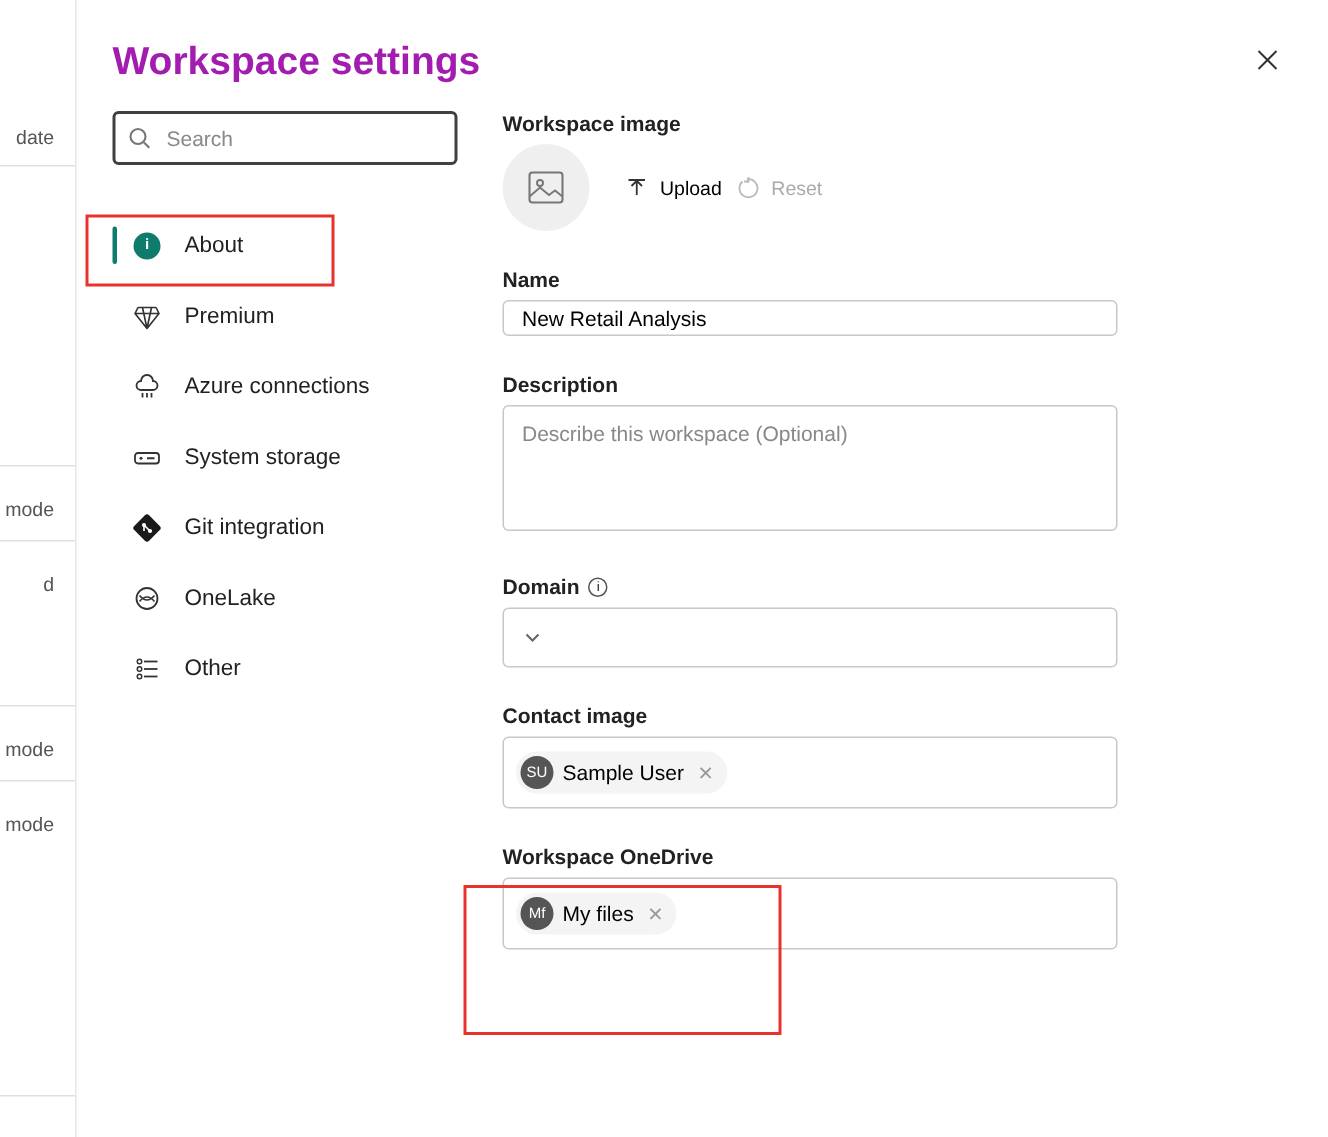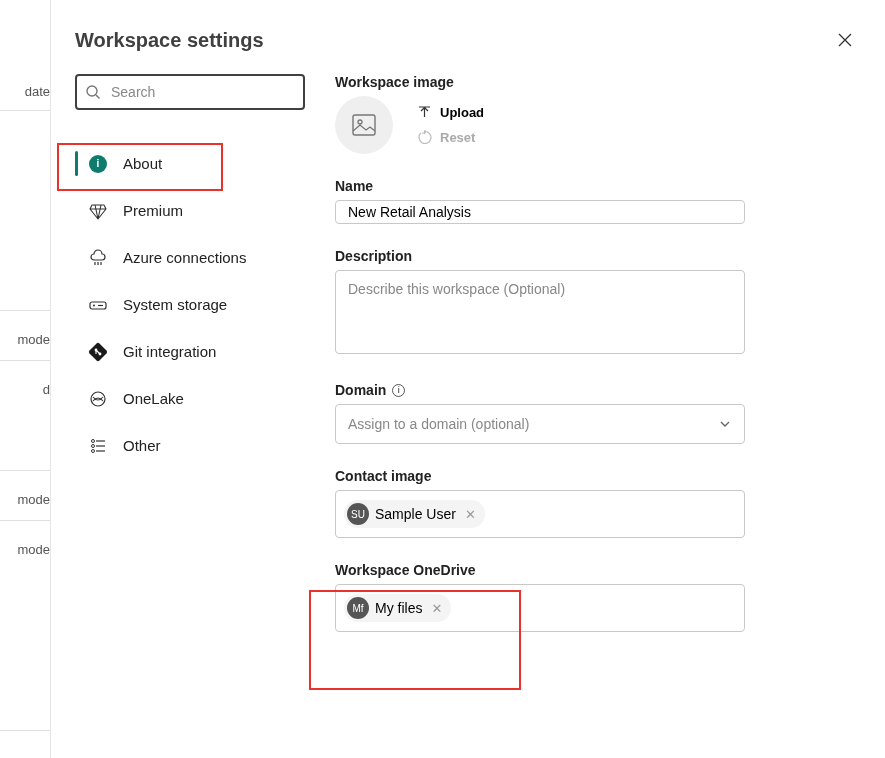--- a/index.html
+++ b/index.html
@@ -1,42 +1,42 @@
 <!DOCTYPE html>
 <html><head>
   <meta charset="utf-8">
   <style>
     * { box-sizing: border-box; margin: 0; padding: 0; font-family: "Segoe UI", -apple-system, sans-serif; }
     body { width: 885px; height: 758px; background: #fff; position: relative; overflow: hidden; }
     .bg-fragments { position: absolute; left: 0; top: 0; width: 50px; height: 758px; color: #555; font-size: 13px; }
-    .bg-row { position: absolute; right: 0; white-space: nowrap; }
+    .bg-row { position: absolute; right: 14px; white-space: nowrap; }
     .bg-line { position: absolute; left: 0; right: 0; border-top: 1px solid #e0e0e0; }
     .panel { position: absolute; left: 50px; top: 0; right: 0; bottom: 0; background: #fff; border-left: 1px solid #e6e6e6; padding: 24px 24px 20px 24px; }
     .header { display: flex; justify-content: space-between; align-items: center; margin-bottom: 18px; }
-    .title { font-size: 20px; font-weight: 700; color: #404040; }
+    .title { font-size: 26px; font-weight: 700; color: #a21caf; }
     .close-btn { width: 32px; height: 32px; display: flex; align-items: center; justify-content: center; cursor: pointer; border-radius: 4px; }
     .body { display: flex; gap: 30px; }
     .sidebar { width: 230px; flex: 0 0 230px; }
     .search-wrap { position: relative; margin-bottom: 30px; }
     .search-input { width: 100%; height: 36px; border: 2px solid #404040; border-radius: 4px; padding: 0 10px 0 34px; font-size: 14px; color: #333; }
     .search-input::placeholder { color: #888; }
     .search-icon { position: absolute; left: 10px; top: 50%; transform: translateY(-50%); }
     .nav-list { list-style: none; }
     .nav-item { display: flex; align-items: center; height: 47px; padding: 0 12px 0 12px; cursor: pointer; position: relative; font-size: 15px; color: #222; }
     .nav-item.active::before { content: ""; position: absolute; left: 0; top: 11px; bottom: 11px; width: 3px; background: #0f7b6c; border-radius: 2px; }
     .nav-icon { width: 22px; height: 22px; display: flex; align-items: center; justify-content: center; margin-right: 14px; flex: 0 0 22px; }
     .nav-icon.filled { width: 18px; height: 18px; background: #0f7b6c; border-radius: 50%; color: #fff; font-size: 10px; font-weight: bold; flex: 0 0 18px; margin-left:2px; margin-right:16px;}
     .highlight-box { border: 2.5px solid #e8322b; position: absolute; pointer-events: none; }
     .section-title { font-size: 14px; font-weight: 600; color: #222; margin-top: 20px; display:flex; align-items:center; justify-content:space-between; cursor:pointer;}
     .content { flex: 1; }
     .field-label { font-size: 14px; font-weight: 700; color: #222; margin-bottom: 6px; display:flex; align-items:center; gap:6px;}
     .field-block { margin-bottom: 24px; }
     .ws-image-row { display: flex; align-items: center; gap: 24px; }
     .ws-thumb { width: 58px; height: 58px; border-radius: 50%; background: #efefef; display:flex; align-items:center; justify-content:center; }
-    .ws-actions { display:flex; flex-direction:column; gap:10px;font-weight:bold; }
+    .ws-actions { display:flex; flex-direction:row; gap:10px; }
     .ws-action { display:flex; align-items:center; gap:8px; font-size:13px; cursor:pointer; }
     .ws-action.disabled { color:#aaa; cursor:default; }
     .text-input { width: 100%; max-width: 410px; height: 24px; border:1px solid #c8c8c8; border-radius:4px; padding:0 12px; font-size:14px; }
     .textarea { width: 100%; max-width: 410px; height: 84px; border:1px solid #c8c8c8; border-radius:4px; padding:10px 12px; font-size:14px; resize:none; color:#333; }
     .textarea::placeholder { color:#888; }
     .select-box { width:100%; max-width:410px; height:40px; border:1px solid #c8c8c8; border-radius:4px; padding:0 12px; font-size:14px; color:#888; display:flex; align-items:center; justify-content:space-between; cursor:pointer;}
     .chip-field { width:100%; max-width:410px; min-height:48px; border:1px solid #c8c8c8; border-radius:4px; padding:6px 8px; display:flex; align-items:center; gap:6px;text-align:center;}
     .chip { display:inline-flex; align-items:center; background:#f4f4f4; border-radius:14px; padding:3px 6px 3px 3px; font-size:14px; gap:6px;}
     .chip-avatar { width:22px; height:22px; border-radius:50%; background:#555; color:#fff; font-size:10px; display:flex; align-items:center; justify-content:center; }
     .chip-x { color:#999; cursor:pointer; padding:0 3px; font-size:13px;}
@@ -190,21 +190,20 @@
         <div class="field-label">Description</div>
         <textarea class="textarea" placeholder="Describe this workspace (Optional)" style=""></textarea>
       </div>
 
       <div class="field-block">
         <div class="field-label">
           <span>Domain</span>
           <span class="info-icon">i</span>
         </div>
         <div class="select-box">
-          <span>Assign to a domain (optional)</span>
           <svg width="14" height="14" viewBox="0 0 14 14">
               <path d="M3 5 L7 9 L11 5" stroke="#666" stroke-width="1.4" fill="none"></path>
             </svg>
         </div>
       </div>
 
       <div class="field-block">
         <div class="field-label">Contact image</div>
         <div class="chip-field">
           <span class="chip">

